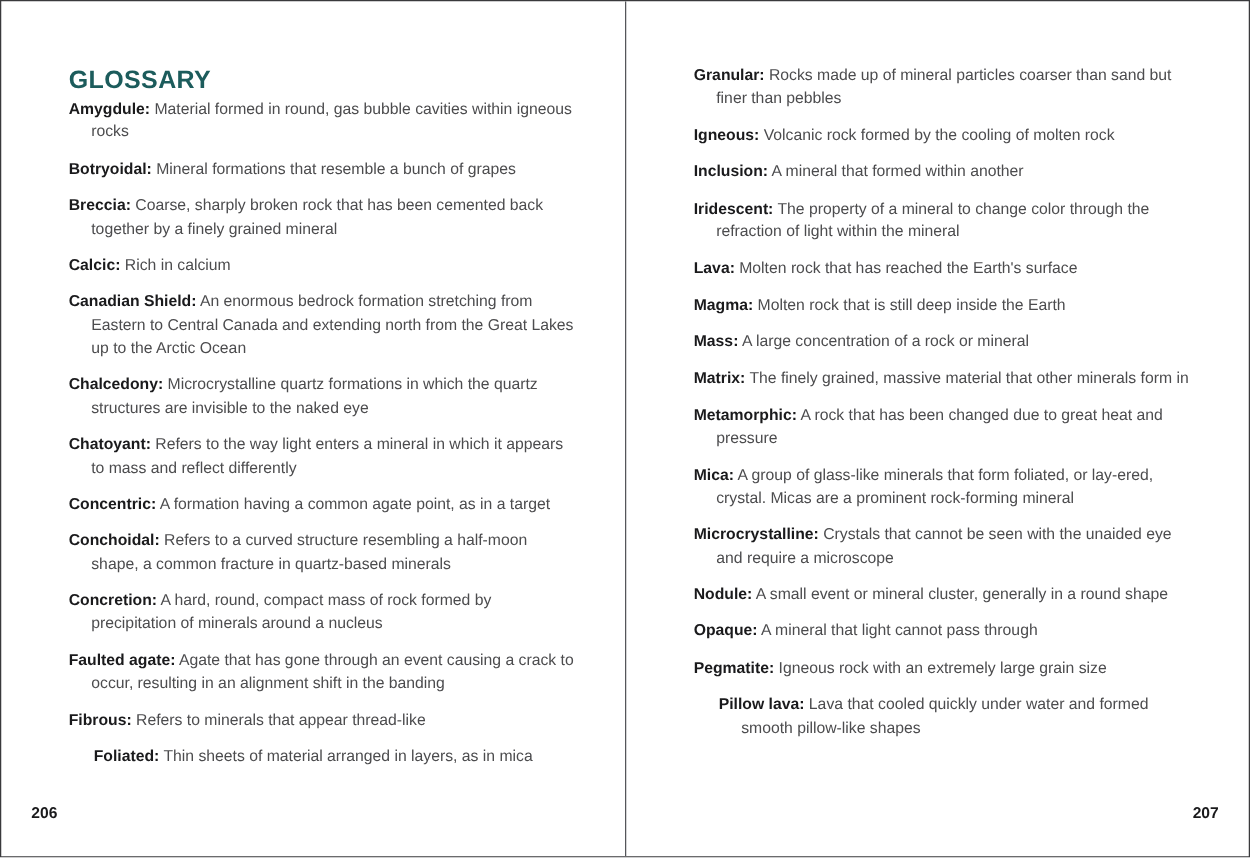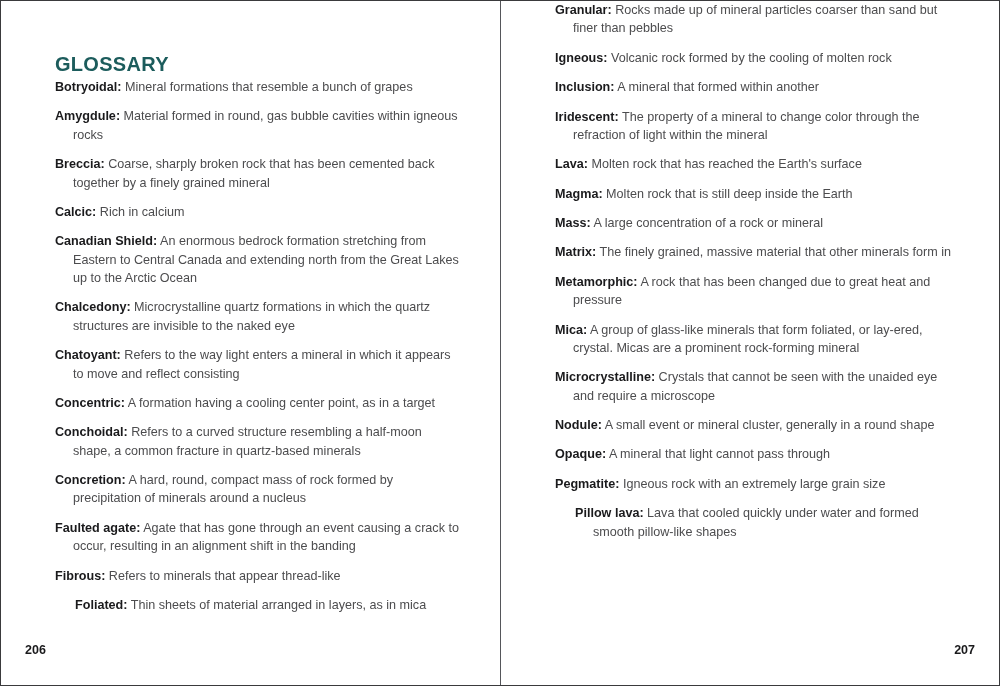--- a/index.html
+++ b/index.html
@@ -45,20 +45,21 @@
     padding-top: 52px;
     padding-bottom: 3px;
     line-height: 1.1;
   }
   .entries {
     list-style: none;
     margin: 0;
     padding: 0;
   }
   .page-right .entries {
+    padding-top: 50px;
   }
   .entry {
     margin: 0 0 11px 0;
     padding-left: 18px;
     text-indent: -18px;
     font-size: 12.6px;
     line-height: 1.46;
     color: #4c4c4e;
   }
   .entry:last-child { margin-bottom: 0; margin-left: 20px; }
@@ -79,28 +80,28 @@
 </head>
 <body>
 
 <div class="spread">
 
   <div class="gutter"></div>
 
   <div class="page page-left">
     <h1 class="page-title">GLOSSARY</h1>
     <ul class="entries">
+        <li class="entry"><span class="term">Amygdule:</span><span class="definition"> Material formed in round, gas bubble cavities within igneous rocks</span></li>
         <li class="entry"><span class="term">Botryoidal:</span><span class="definition"> Mineral formations that resemble a bunch of grapes</span></li>
-        <li class="entry"><span class="term">Amygdule:</span><span class="definition"> Material formed in round, gas bubble cavities within igneous rocks</span></li>
         <li class="entry"><span class="term">Breccia:</span><span class="definition"> Coarse, sharply broken rock that has been cemented back together by a finely grained mineral</span></li>
         <li class="entry"><span class="term">Calcic:</span><span class="definition"> Rich in calcium</span></li>
         <li class="entry"><span class="term">Canadian Shield:</span><span class="definition"> An enormous bedrock formation stretching from Eastern to Central Canada and extending north from the Great Lakes up to the Arctic Ocean</span></li>
         <li class="entry"><span class="term">Chalcedony:</span><span class="definition"> Microcrystalline quartz formations in which the quartz structures are invisible to the naked eye</span></li>
-        <li class="entry"><span class="term">Chatoyant:</span><span class="definition"> Refers to the way light enters a mineral in which it appears to move and reflect consisting</span></li>
-        <li class="entry"><span class="term">Concentric:</span><span class="definition"> A formation having a cooling center point, as in a target</span></li>
+        <li class="entry"><span class="term">Chatoyant:</span><span class="definition"> Refers to the way light enters a mineral in which it appears to mass and reflect differently</span></li>
+        <li class="entry"><span class="term">Concentric:</span><span class="definition"> A formation having a common agate point, as in a target</span></li>
         <li class="entry"><span class="term">Conchoidal:</span><span class="definition"> Refers to a curved structure resembling a half-moon shape, a common fracture in quartz-based minerals</span></li>
         <li class="entry"><span class="term">Concretion:</span><span class="definition"> A hard, round, compact mass of rock formed by precipitation of minerals around a nucleus</span></li>
         <li class="entry"><span class="term">Faulted agate:</span><span class="definition"> Agate that has gone through an event causing a crack to occur, resulting in an alignment shift in the banding</span></li>
         <li class="entry"><span class="term">Fibrous:</span><span class="definition"> Refers to minerals that appear thread-like</span></li>
         <li class="entry"><span class="term">Foliated:</span><span class="definition"> Thin sheets of material arranged in layers, as in mica</span></li>
       </ul>
   </div>
 
   <div class="page page-right">
     <ul class="entries">

